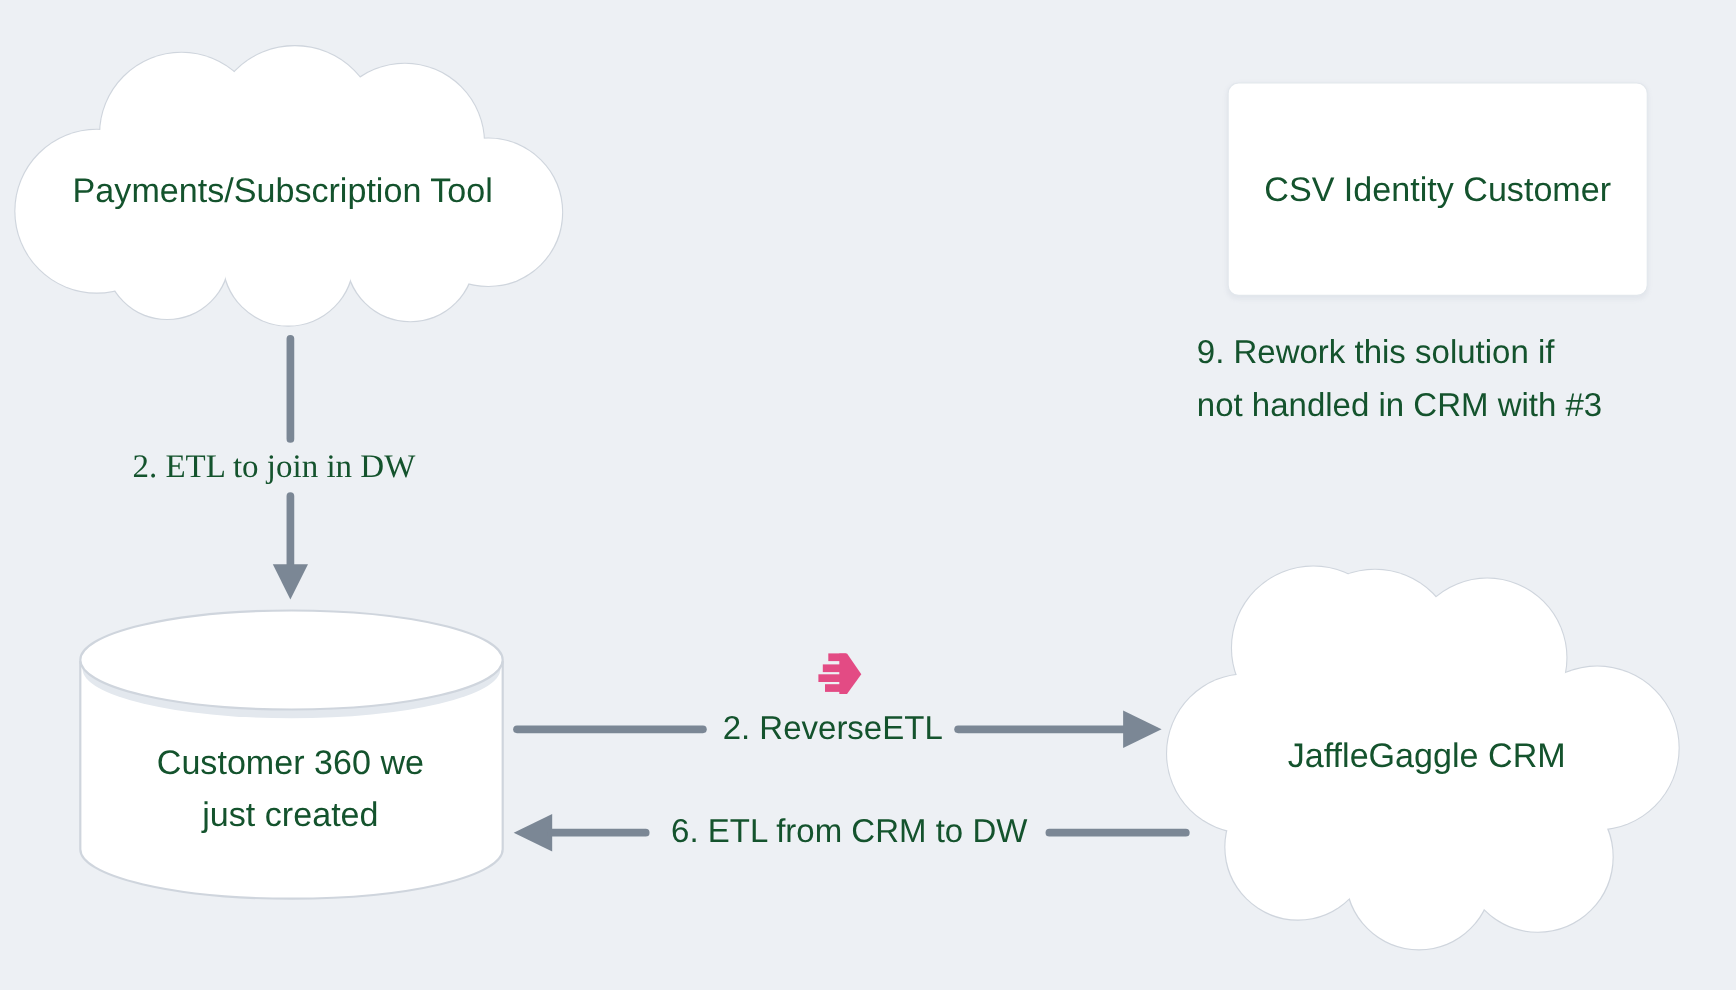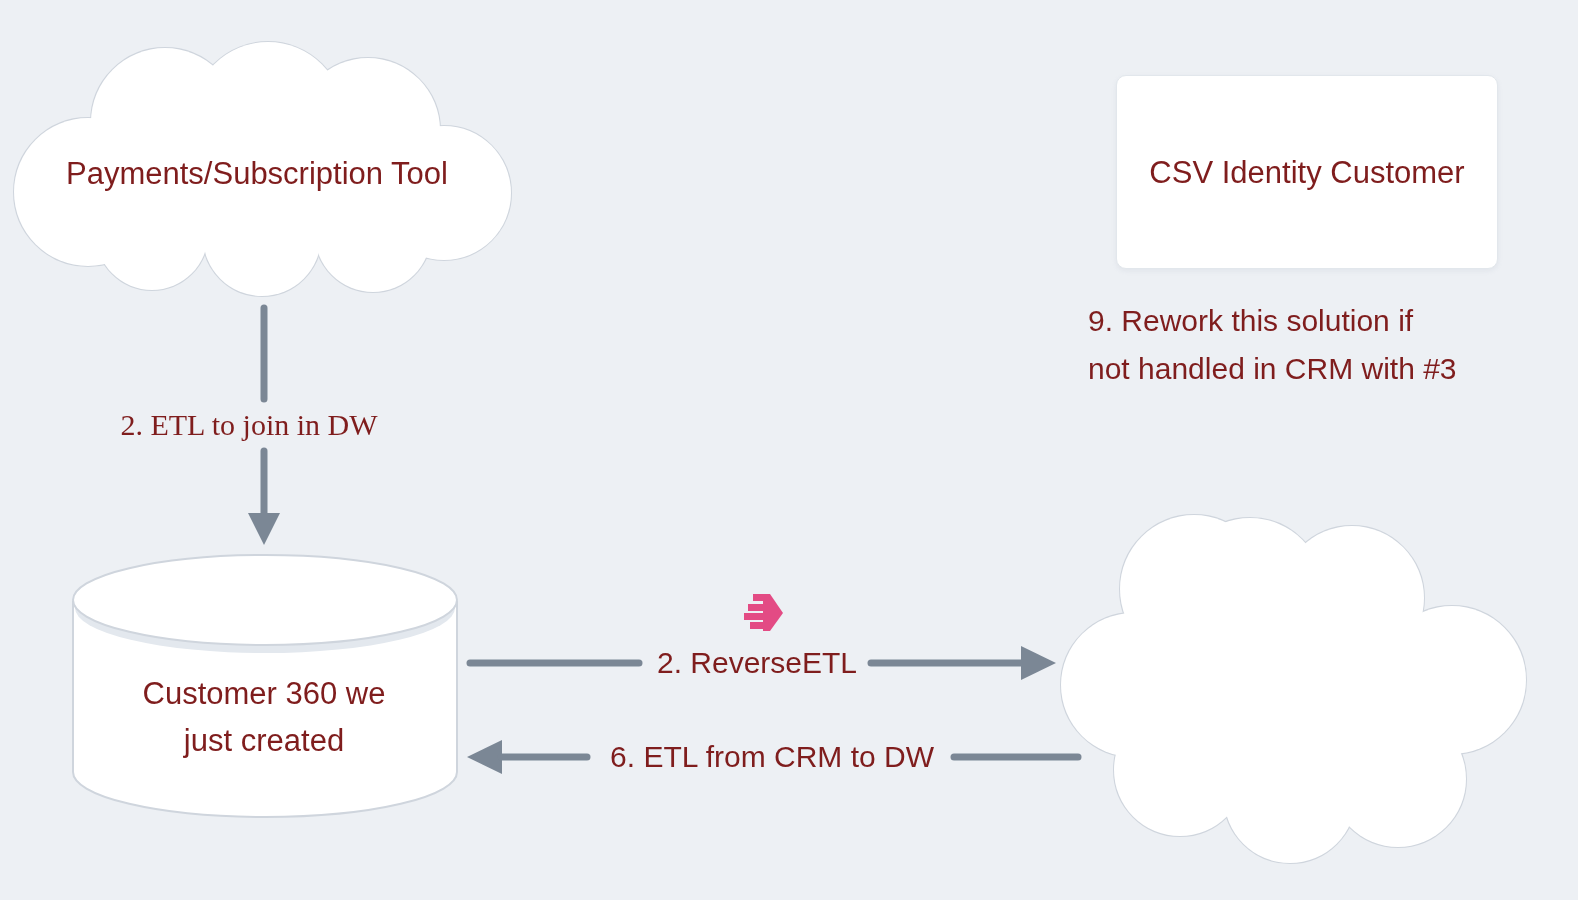--- a/index.html
+++ b/index.html
@@ -6,21 +6,21 @@
   .canvas{
     position:relative;
     width:1578px;height:900px;
     background:#edf0f4;
     overflow:hidden;
     font-family:"Liberation Sans",sans-serif;
   }
   .shapes{position:absolute;left:0;top:0;}
   .lbl{
     position:absolute;
-    color:#7f1d1d;
+    color:#14532d;
     font-weight:500;
     font-size:30px;
     white-space:pre-line;
     text-align:center;
     transform:translate(-50%,-50%);
     line-height:47px;
   }
   .node-lbl{font-size:31px;}
   .note{
     position:absolute;
@@ -115,20 +115,21 @@
 
   <div class="lbl node-lbl" style="left:257px;top:173px;">Payments/Subscription Tool</div>
 
   <div class="card">
     <div class="lbl node-lbl">CSV Identity Customer</div>
   </div>
 
   <div class="lbl node-lbl" style="left:264px;top:717px;">Customer 360 we
 just created</div>
 
+  <div class="lbl node-lbl" style="left:1297px;top:687px;">JaffleGaggle CRM</div>
 
   <div class="lbl" style="left:249px;top:424px;font-family:Liberation Serif, serif;">2. ETL to join in DW</div>
 
   <div class="lbl" style="left:757px;top:662px;">2. ReverseETL</div>
 
   <div class="lbl" style="left:772px;top:756px;">6. ETL from CRM to DW</div>
 
   <div class="lbl note" style="left:1088px;top:297px;line-height:48px;">9. Rework this solution if
 not handled in CRM with #3</div>
 

